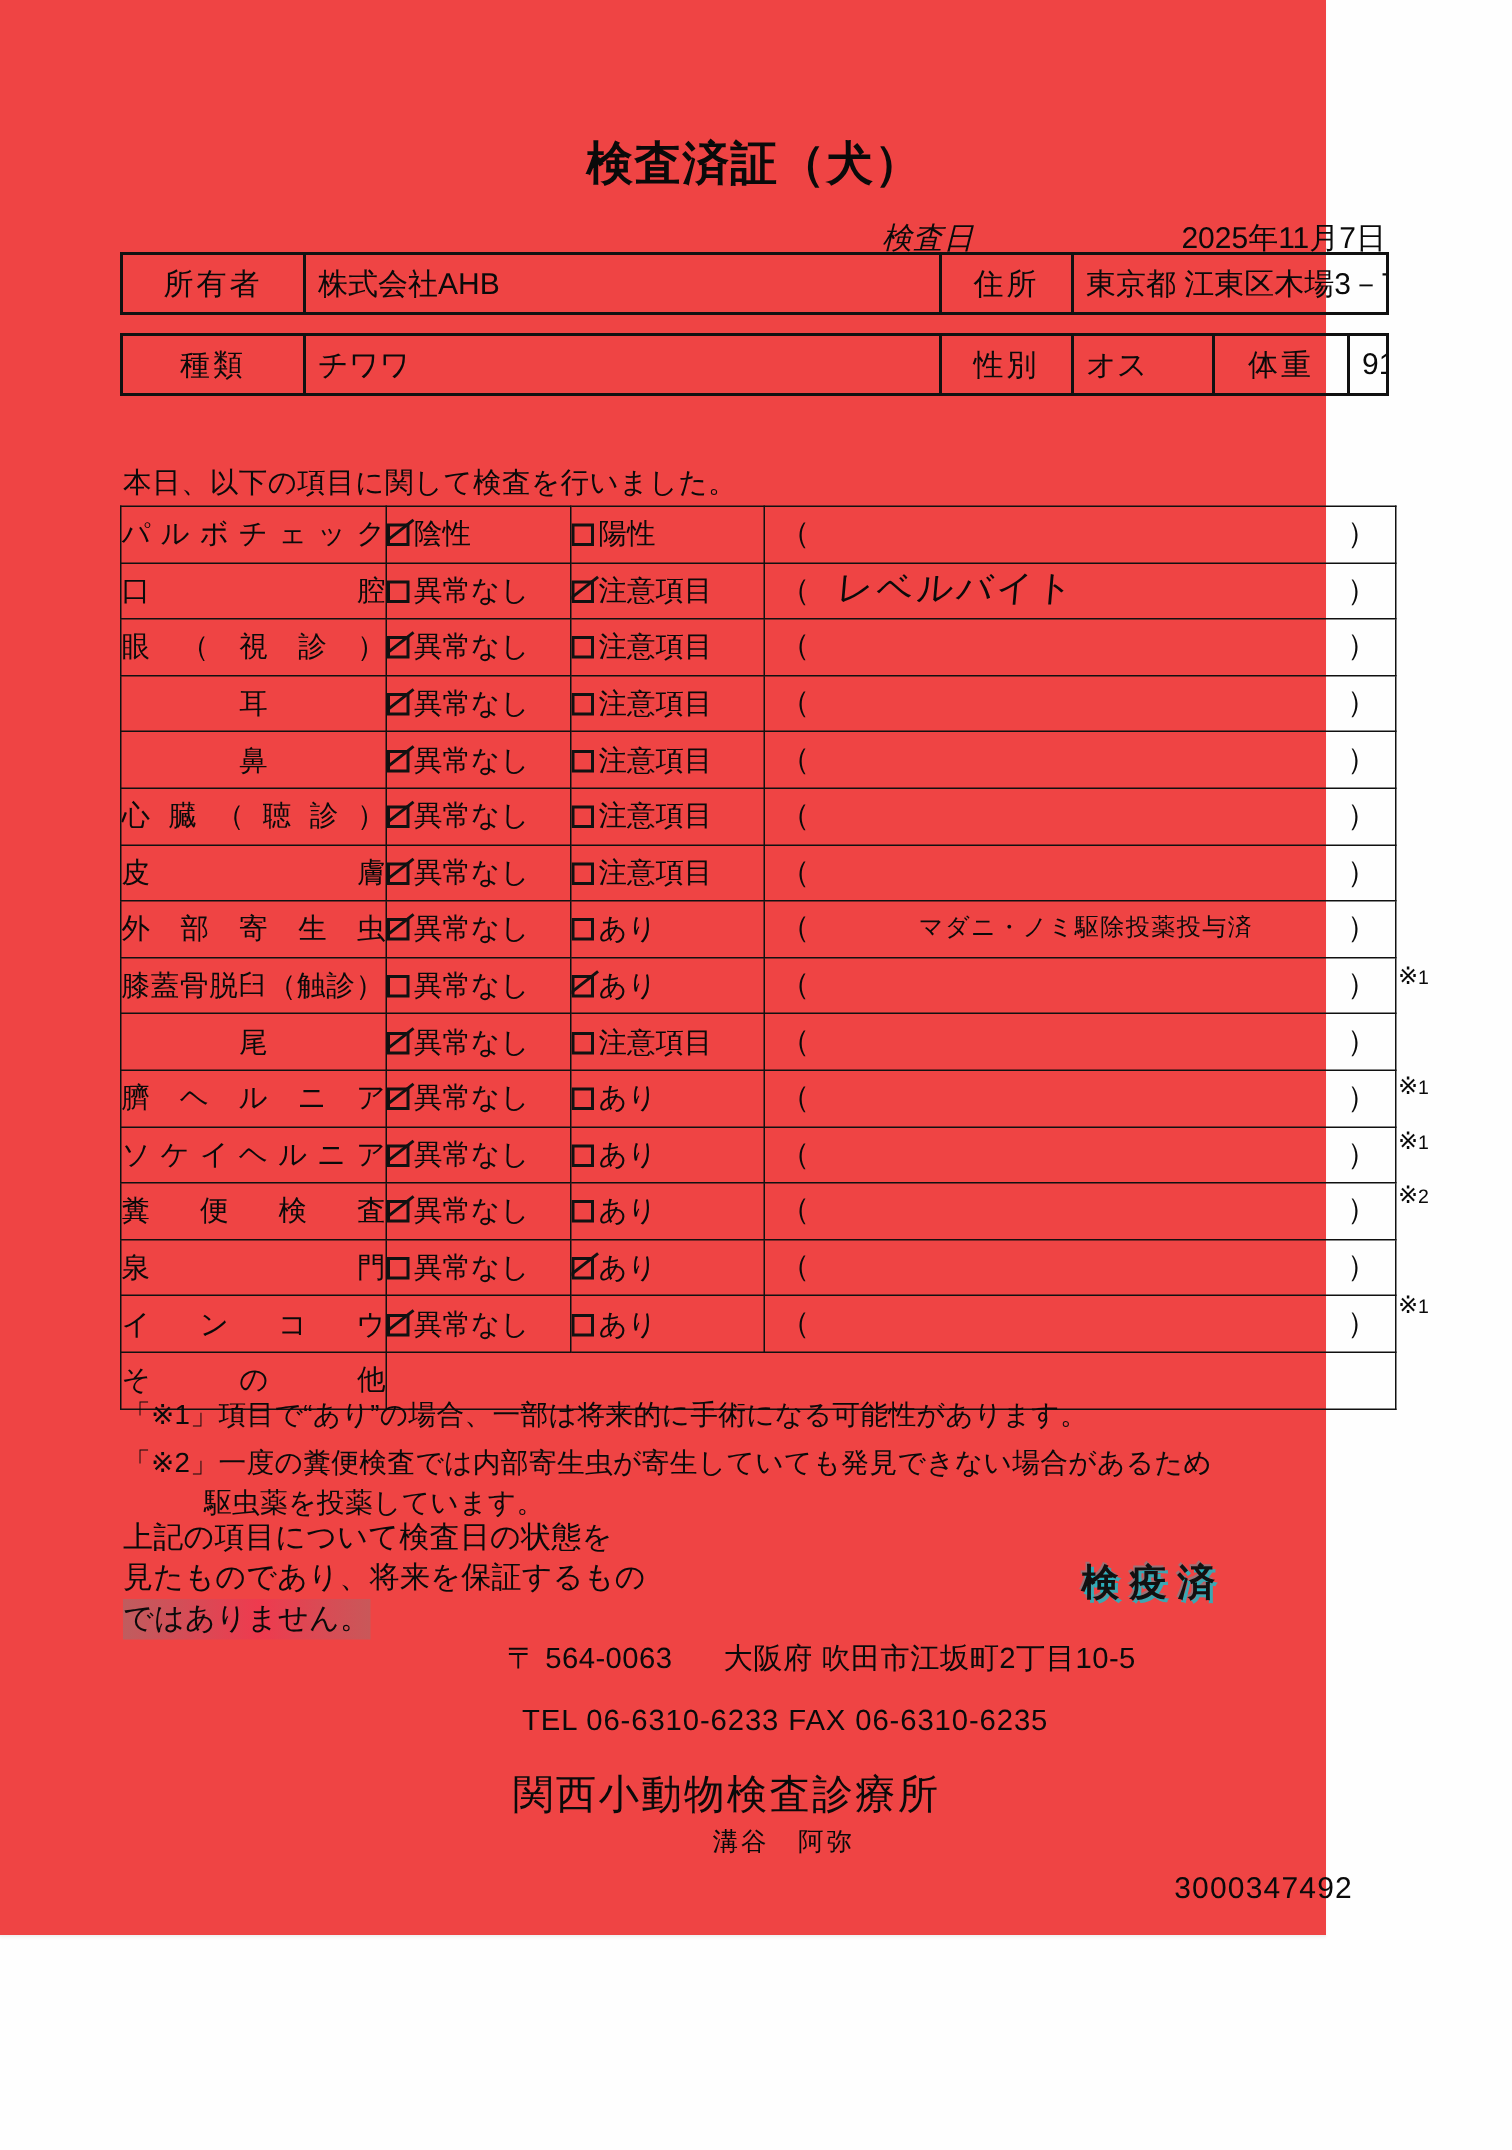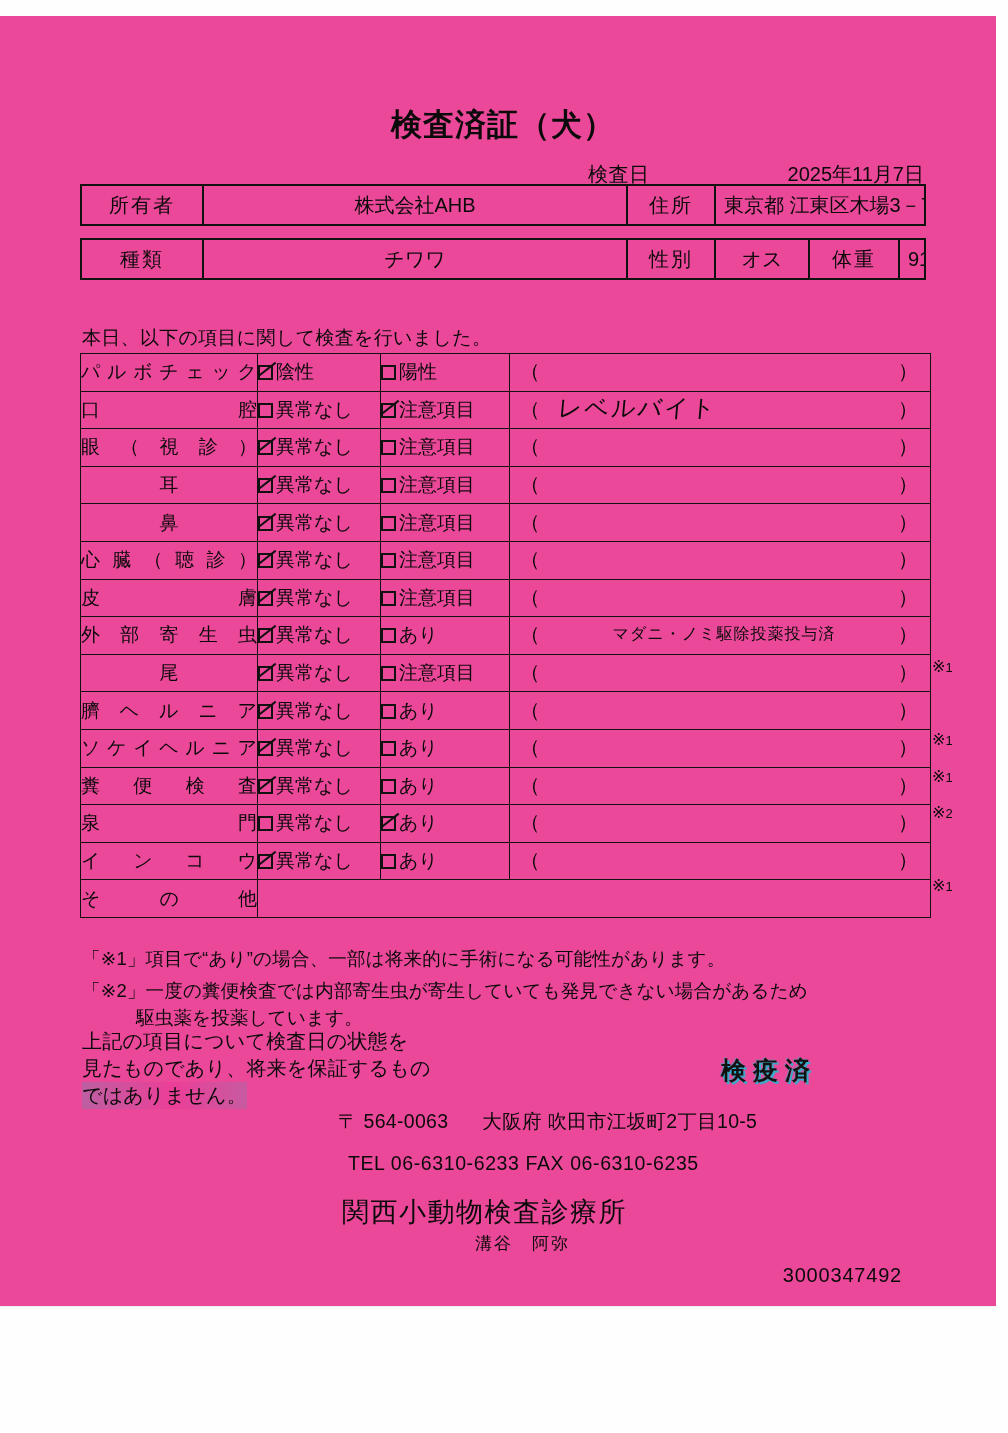--- a/index.html
+++ b/index.html
@@ -16,25 +16,24 @@
   #page {
     position: relative;
     width: 1008px;
     height: 1433px;
     background: #fefefe;
     overflow: hidden;
   }
   #sheet {
     position: absolute;
     left: 0; top: 0;
-    width: 996px;
+    width: 884px;
     height: 1290px;
-    background: #ec4899;
+    background: #ef4444;
     box-shadow: 0 1px 0 #f1f1f1, 0 2px 2px rgba(0,0,0,0.035);
-    margin-top: 16px;
   }
   #inner {
     position: absolute;
     left: 80px;
     top: 0;
     width: 846px;
   }
 
   
   .doc-title {
@@ -52,20 +51,21 @@
     position: absolute;
     left: 0; top: 145px;
     width: 846px;
     height: 24px;
   }
   .exam-date-label {
     position: absolute;
     left: 508px; top: 0;
     font-size: 20px;
     letter-spacing: 0.5px;
+    font-style: italic;
   }
   .exam-date-value {
     position: absolute;
     right: 2px; top: 0;
     font-size: 20px;
     letter-spacing: 0px;
   }
 
   
   .hdr-table {
@@ -77,21 +77,21 @@
   .hdr-table td {
     border: 2px solid #111;
     height: 38px;
     font-size: 20px;
     padding: 0 8px;
     vertical-align: middle;
     white-space: nowrap;
     overflow: hidden;
   }
   .c-label { text-align: center; font-weight: normal; letter-spacing: 2px; }
-  .c-val   { text-align: center; }
+  .c-val   { text-align: left; }
   .c-right { text-align: right; }
 
   #tbl-owner { top: 168px; left: 0; }
   #tbl-pet   { top: 222px; left: 0; }
 
   
   .intro {
     position: absolute;
     left: 2px; top: 309px;
     font-size: 19px;
@@ -409,20 +409,32 @@
               <td class="col-opt1"><span class="cb checked"></span><span class="opt-text">異常なし</span></td>
               <td class="col-opt2"><span class="cb"></span><span class="opt-text">あり</span></td>
               <td class="col-note">
                 <span class="paren-l">（</span>
                 <span class="note-txt">マダニ・ノミ駆除投薬投与済</span>
                 <span class="paren-r">）</span>
               </td>
             </tr>
             <tr>
               <td class="col-item">
+                <span class="item-plain">膝蓋骨脱臼（触診）</span>
+              </td>
+              <td class="col-opt1"><span class="cb"></span><span class="opt-text">異常なし</span></td>
+              <td class="col-opt2"><span class="cb checked"></span><span class="opt-text">あり</span></td>
+              <td class="col-note">
+                <span class="paren-l">（</span>
+                <span class="note-txt"></span>
+                <span class="paren-r">）</span>
+              </td>
+            </tr>
+            <tr>
+              <td class="col-item">
                 <span class="item-center">尾</span>
               </td>
               <td class="col-opt1"><span class="cb checked"></span><span class="opt-text">異常なし</span></td>
               <td class="col-opt2"><span class="cb"></span><span class="opt-text">注意項目</span></td>
               <td class="col-note">
                 <span class="paren-l">（</span>
                 <span class="note-txt"></span>
                 <span class="paren-r">）</span>
               </td>
             </tr>

